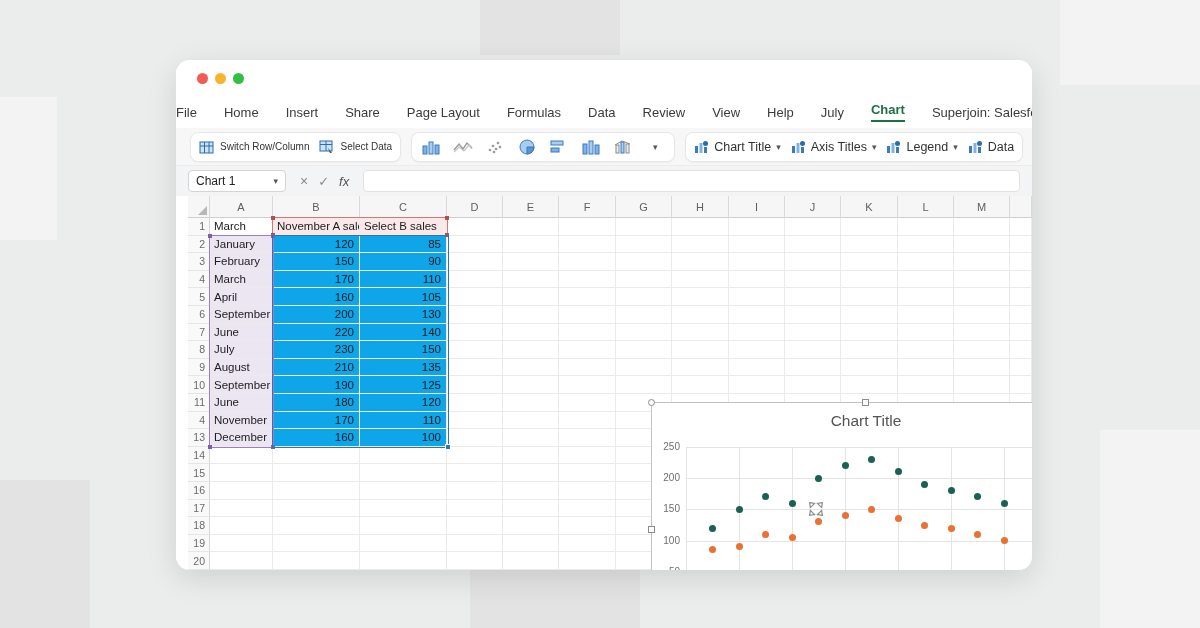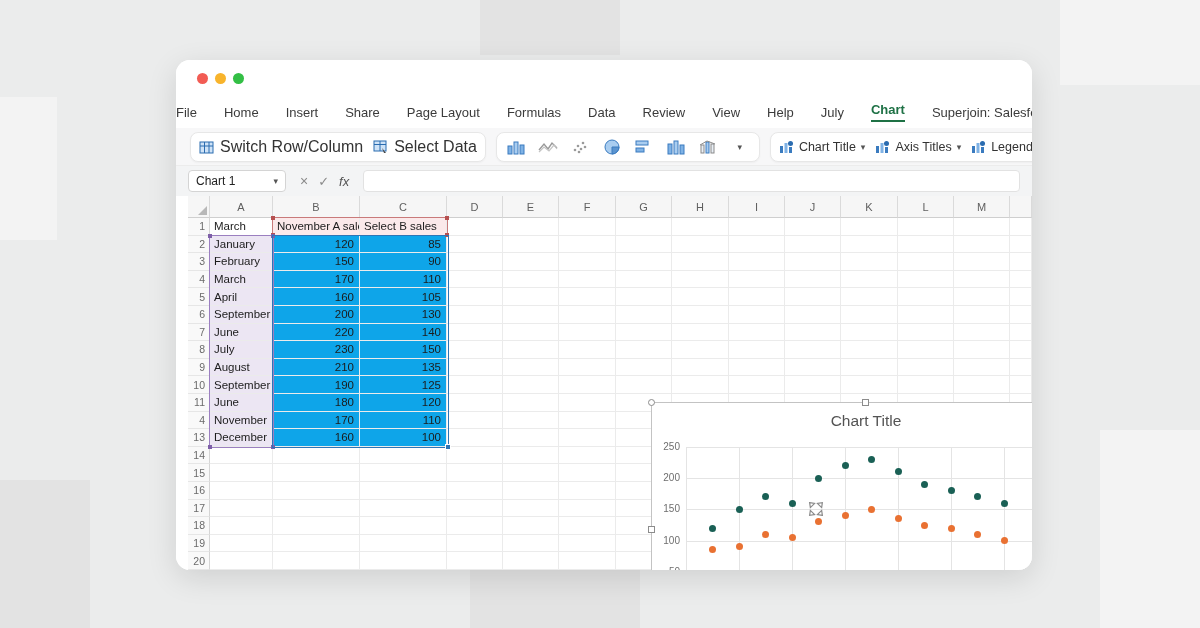--- a/index.html
+++ b/index.html
@@ -22,21 +22,21 @@
              white-space:nowrap; overflow:hidden; background:#fff; }
   .menu-item { font-size:13px; color:#3b3b3b; cursor:default; flex:0 0 auto; }
   .menu-item.active { color:#1e7145; font-weight:700; border-bottom:2px solid #1e7145; padding-bottom:3px; }
 
   .toolbar { height:38px; background:#f7f7f8; display:flex; align-items:center;
              padding-left:14px; gap:10px; white-space:nowrap; overflow:hidden;
              border-bottom:1px solid #ececec; }
   .tb-group { background:#fff; border:1px solid #e7e7e7; border-radius:8px; height:30px;
               display:flex; align-items:center; padding:0 8px; gap:10px;
               box-shadow:0 1px 2px rgba(0,0,0,.04); }
-  .tb-btn { display:flex; align-items:center; gap:6px; font-size:16px; color:#333; cursor:pointer; }
+  .tb-btn { display:flex; align-items:center; gap:6px; font-size:10px; color:#333; cursor:pointer; }
   .tbicon { width:22px; height:20px; display:flex; align-items:center; justify-content:center; cursor:pointer; }
   .tb-drop { display:flex; align-items:center; gap:5px; font-size:12.5px; color:#333; cursor:pointer; }
   .chev { font-size:9px; color:#555; }
 
   .formulabar { height:30px; background:#f3f4f5; display:flex; align-items:center;
                 padding:0 12px; gap:8px; }
   .namebox { width:98px; height:22px; background:#fff; border:1px solid #d4d4d4; border-radius:4px;
              display:flex; align-items:center; justify-content:space-between; padding:0 7px;
              font-size:12px; color:#222; }
   .fxgroup { display:flex; align-items:center; gap:10px; padding:0 6px; color:#8a8a8a; font-size:13px; }

